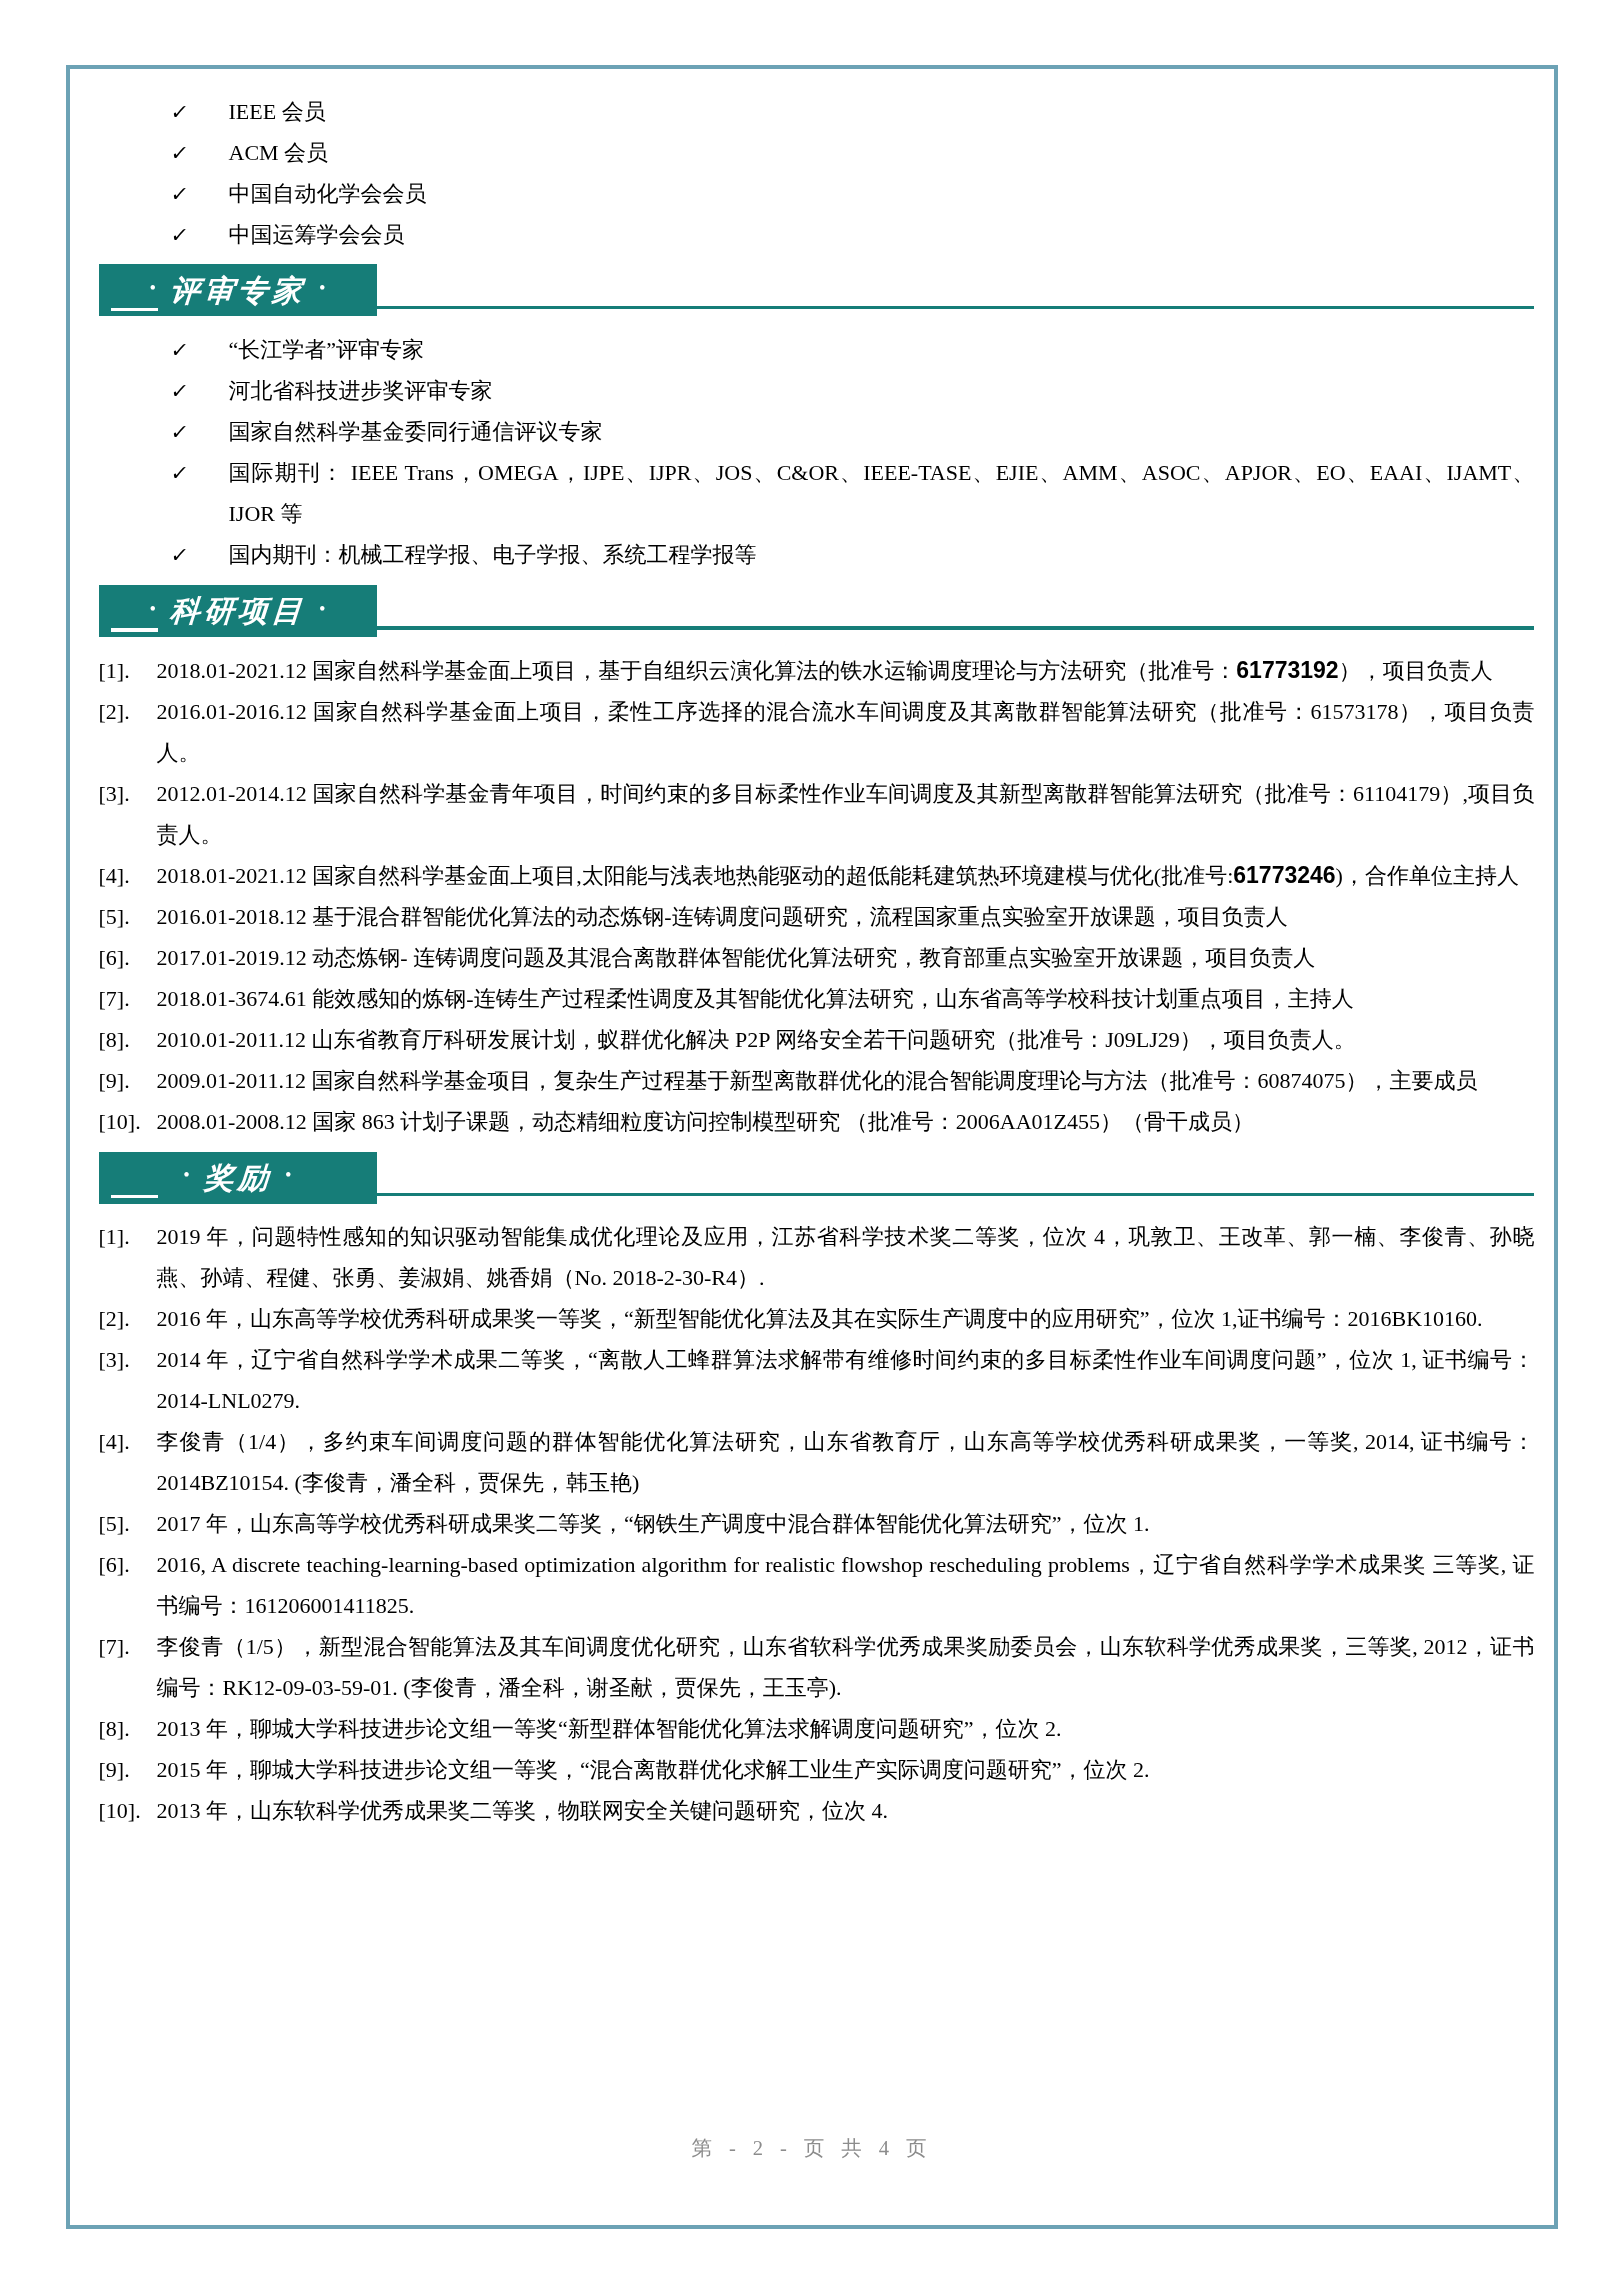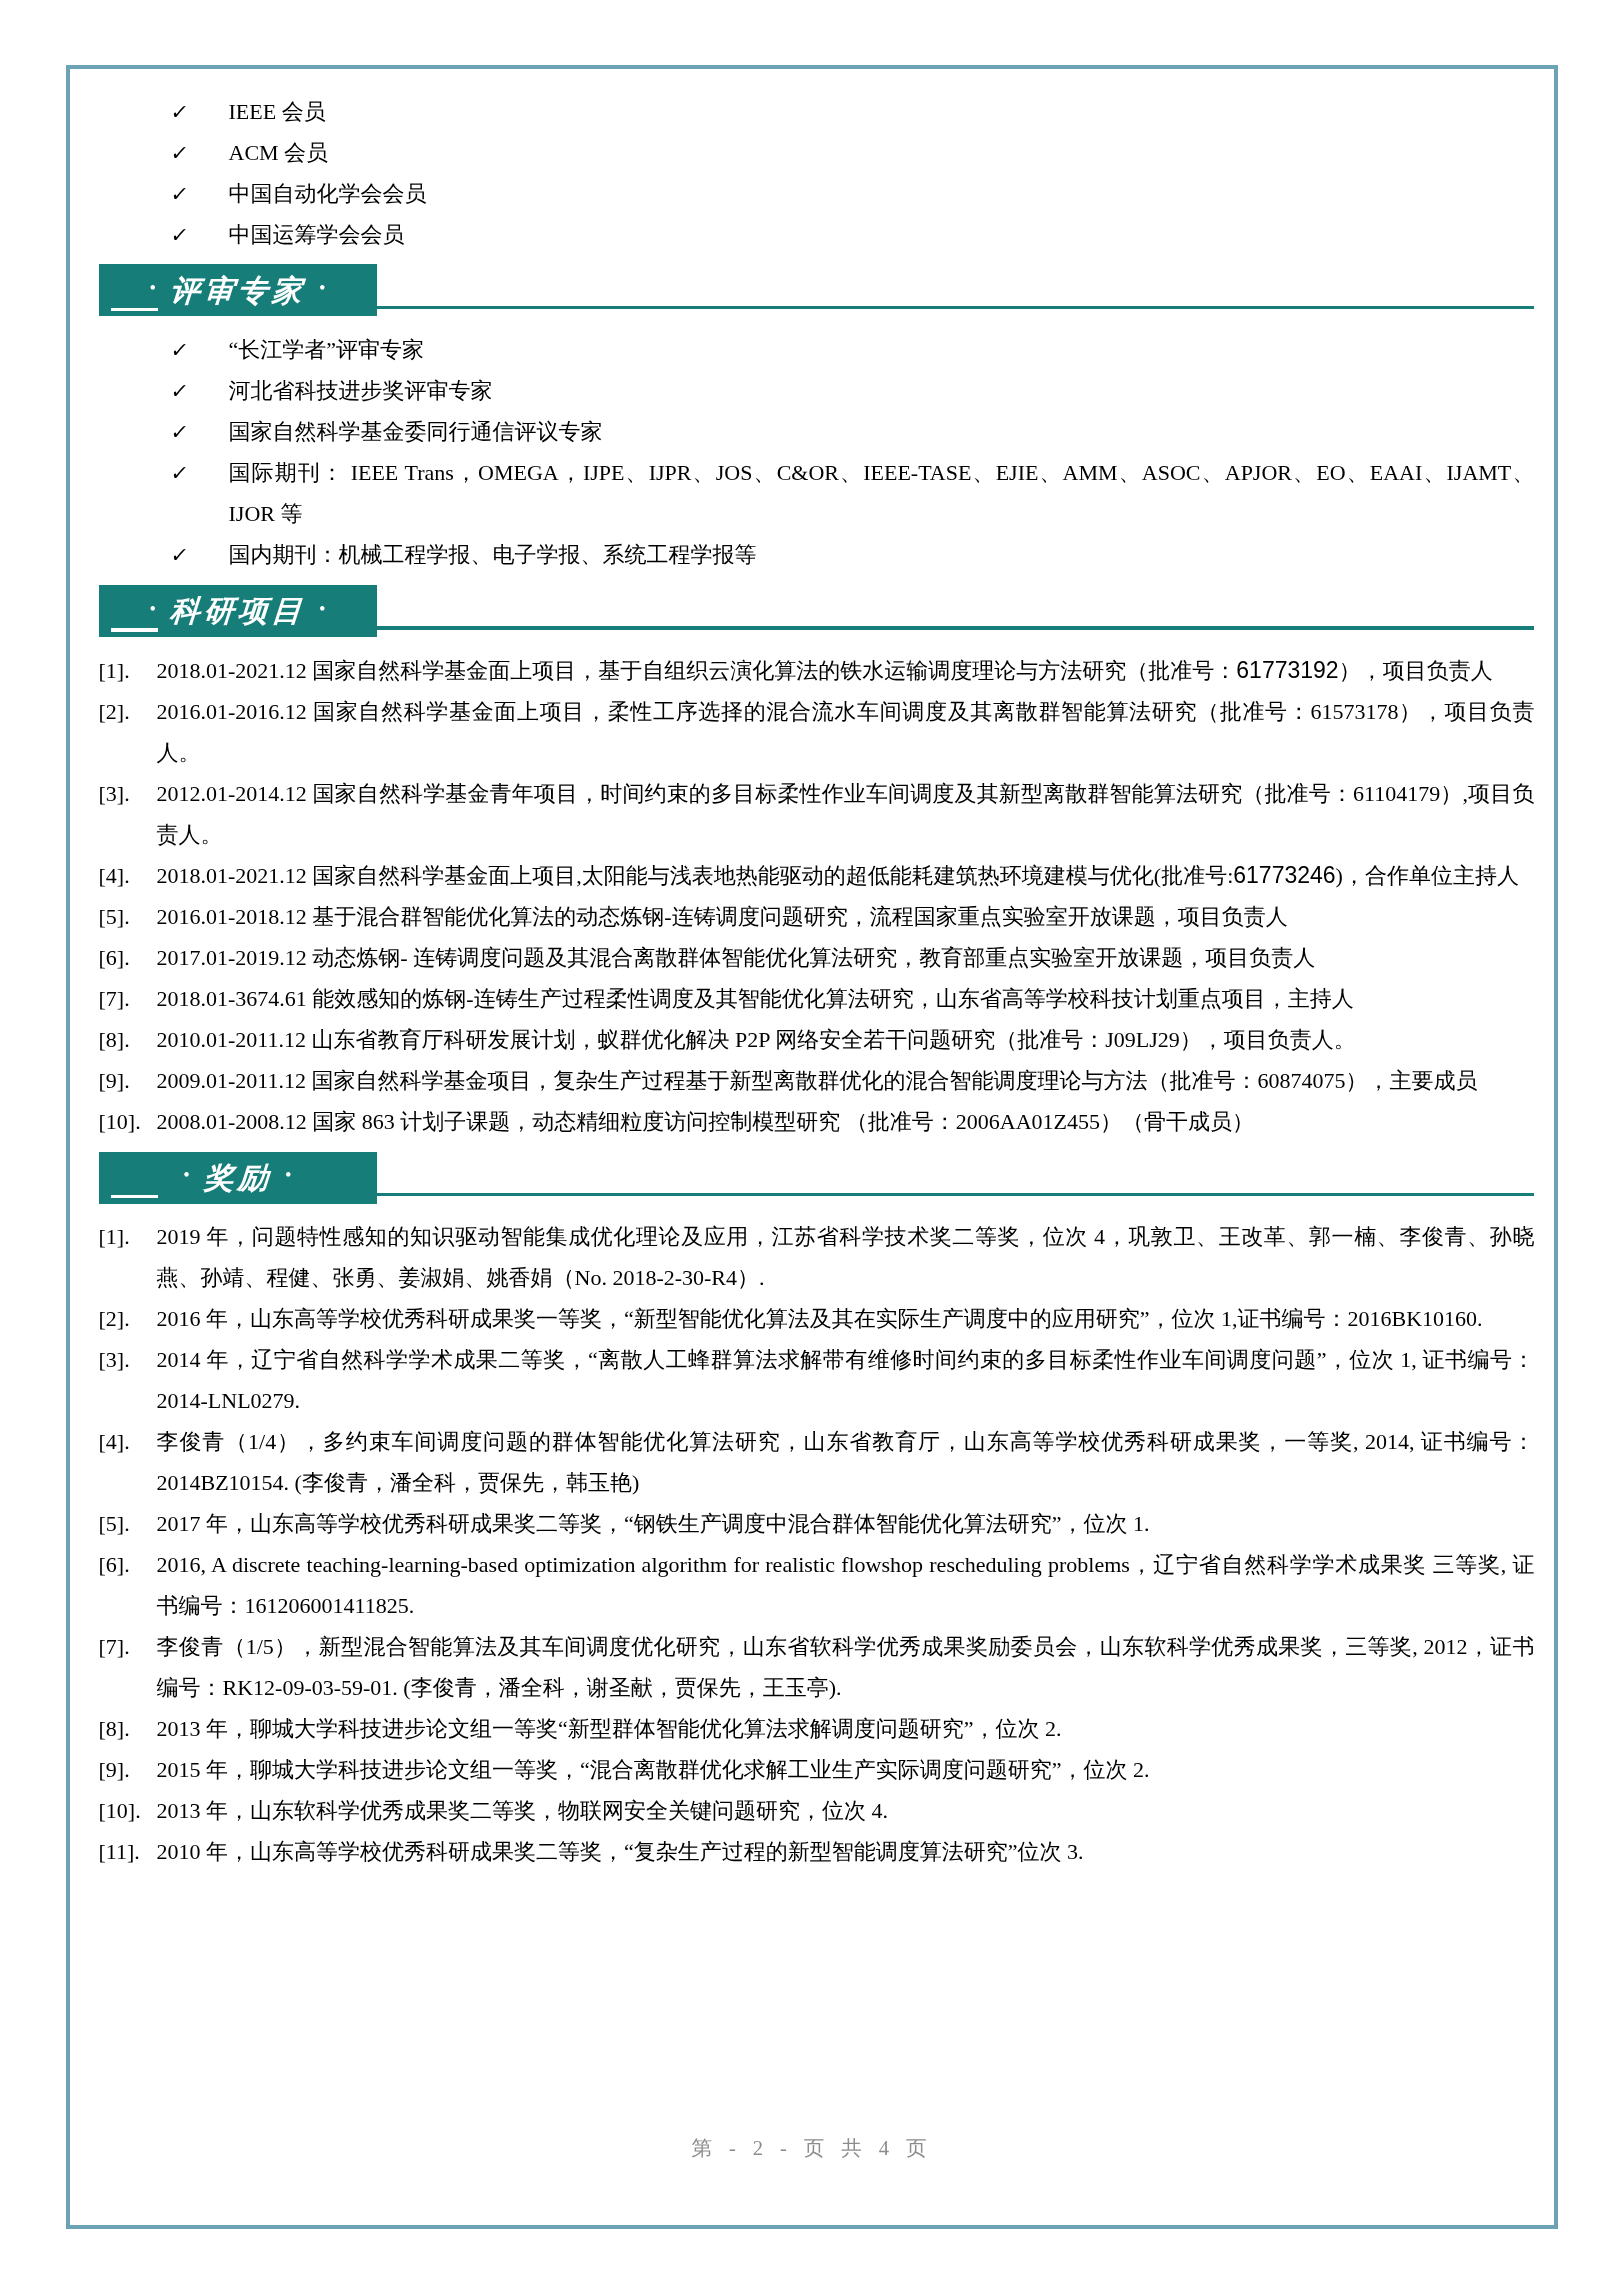--- a/index.html
+++ b/index.html
@@ -25,21 +25,21 @@
   .check{
     position:absolute;left:72px;top:1px;
     font-family:"DejaVu Sans",sans-serif;font-weight:bold;font-size:20.6px;
     transform:skewX(-8deg);
   }
   
   .num-list{list-style:none;margin:0;padding:0;}
   .num-row{position:relative;padding-left:58px;}
   .num{position:absolute;left:0;top:0;}
   .itext{display:block;}
-  .run-bold{font-family:"Liberation Sans","DejaVu Sans",sans-serif;font-weight:normal;font-size:23px;}
+  .run-bold{font-family:"Liberation Sans","DejaVu Sans",sans-serif;font-weight:bold;font-size:23px;}
   
   .section-header{display:flex;align-items:stretch;height:52px;margin:9.8px 0 12.8px 0;}
   .header-box{
     position:relative;flex:none;width:278px;background:var(--teal);color:#fff;
     display:flex;align-items:center;justify-content:center;gap:13.7px;
   }
   .header-label{
     font-size:30px;font-style:italic;letter-spacing:3.9px;font-weight:bold;
     transform:skewX(-4deg);white-space:nowrap;
   }
@@ -238,24 +238,20 @@
           <li class="num-row">
             <span class="num">[9].</span>
             <span class="itext"><span>2015 年，聊城大学科技进步论文组一等奖，“混合离散群优化求解工业生产实际调度问题研究”，位次 2.</span></span>
           </li>
 
           <li class="num-row">
             <span class="num">[10].</span>
             <span class="itext"><span>2013 年，山东软科学优秀成果奖二等奖，物联网安全关键问题研究，位次 4.</span></span>
           </li>
 
-          <li class="num-row">
-            <span class="num">[11].</span>
-            <span class="itext"><span>2010 年，山东高等学校优秀科研成果奖二等奖，“复杂生产过程的新型智能调度算法研究”位次 3.</span></span>
-          </li>
 
 
         </ol>
 
     </div>
 
     <div class="footer">第 - 2 - 页 共 4 页</div>
   </div>
 </div>
 

